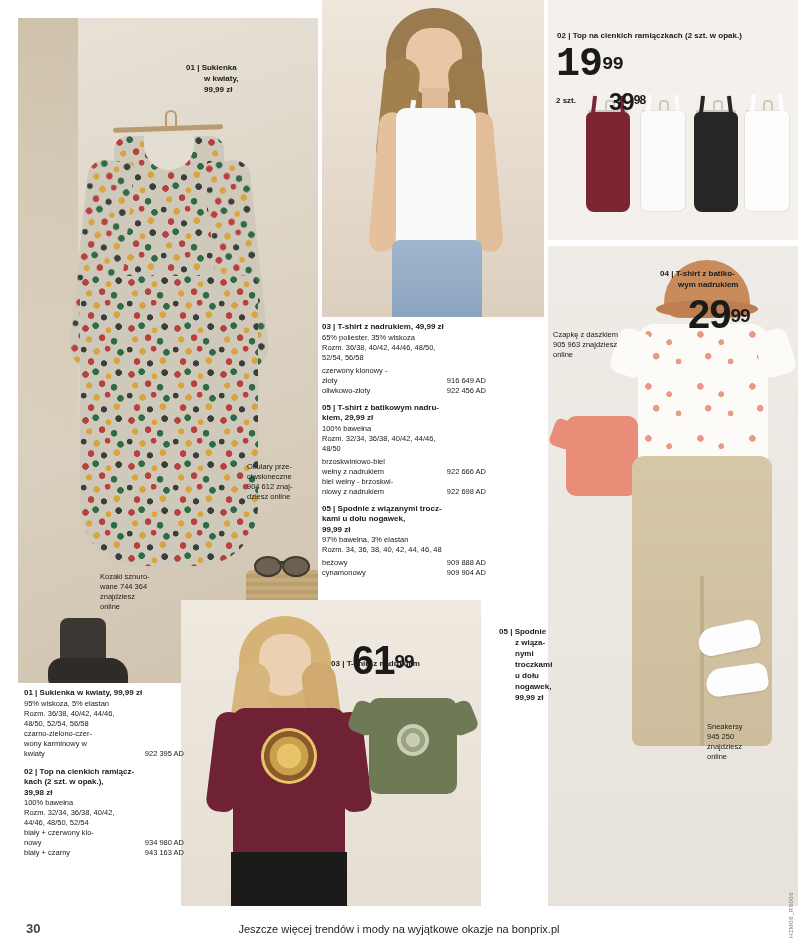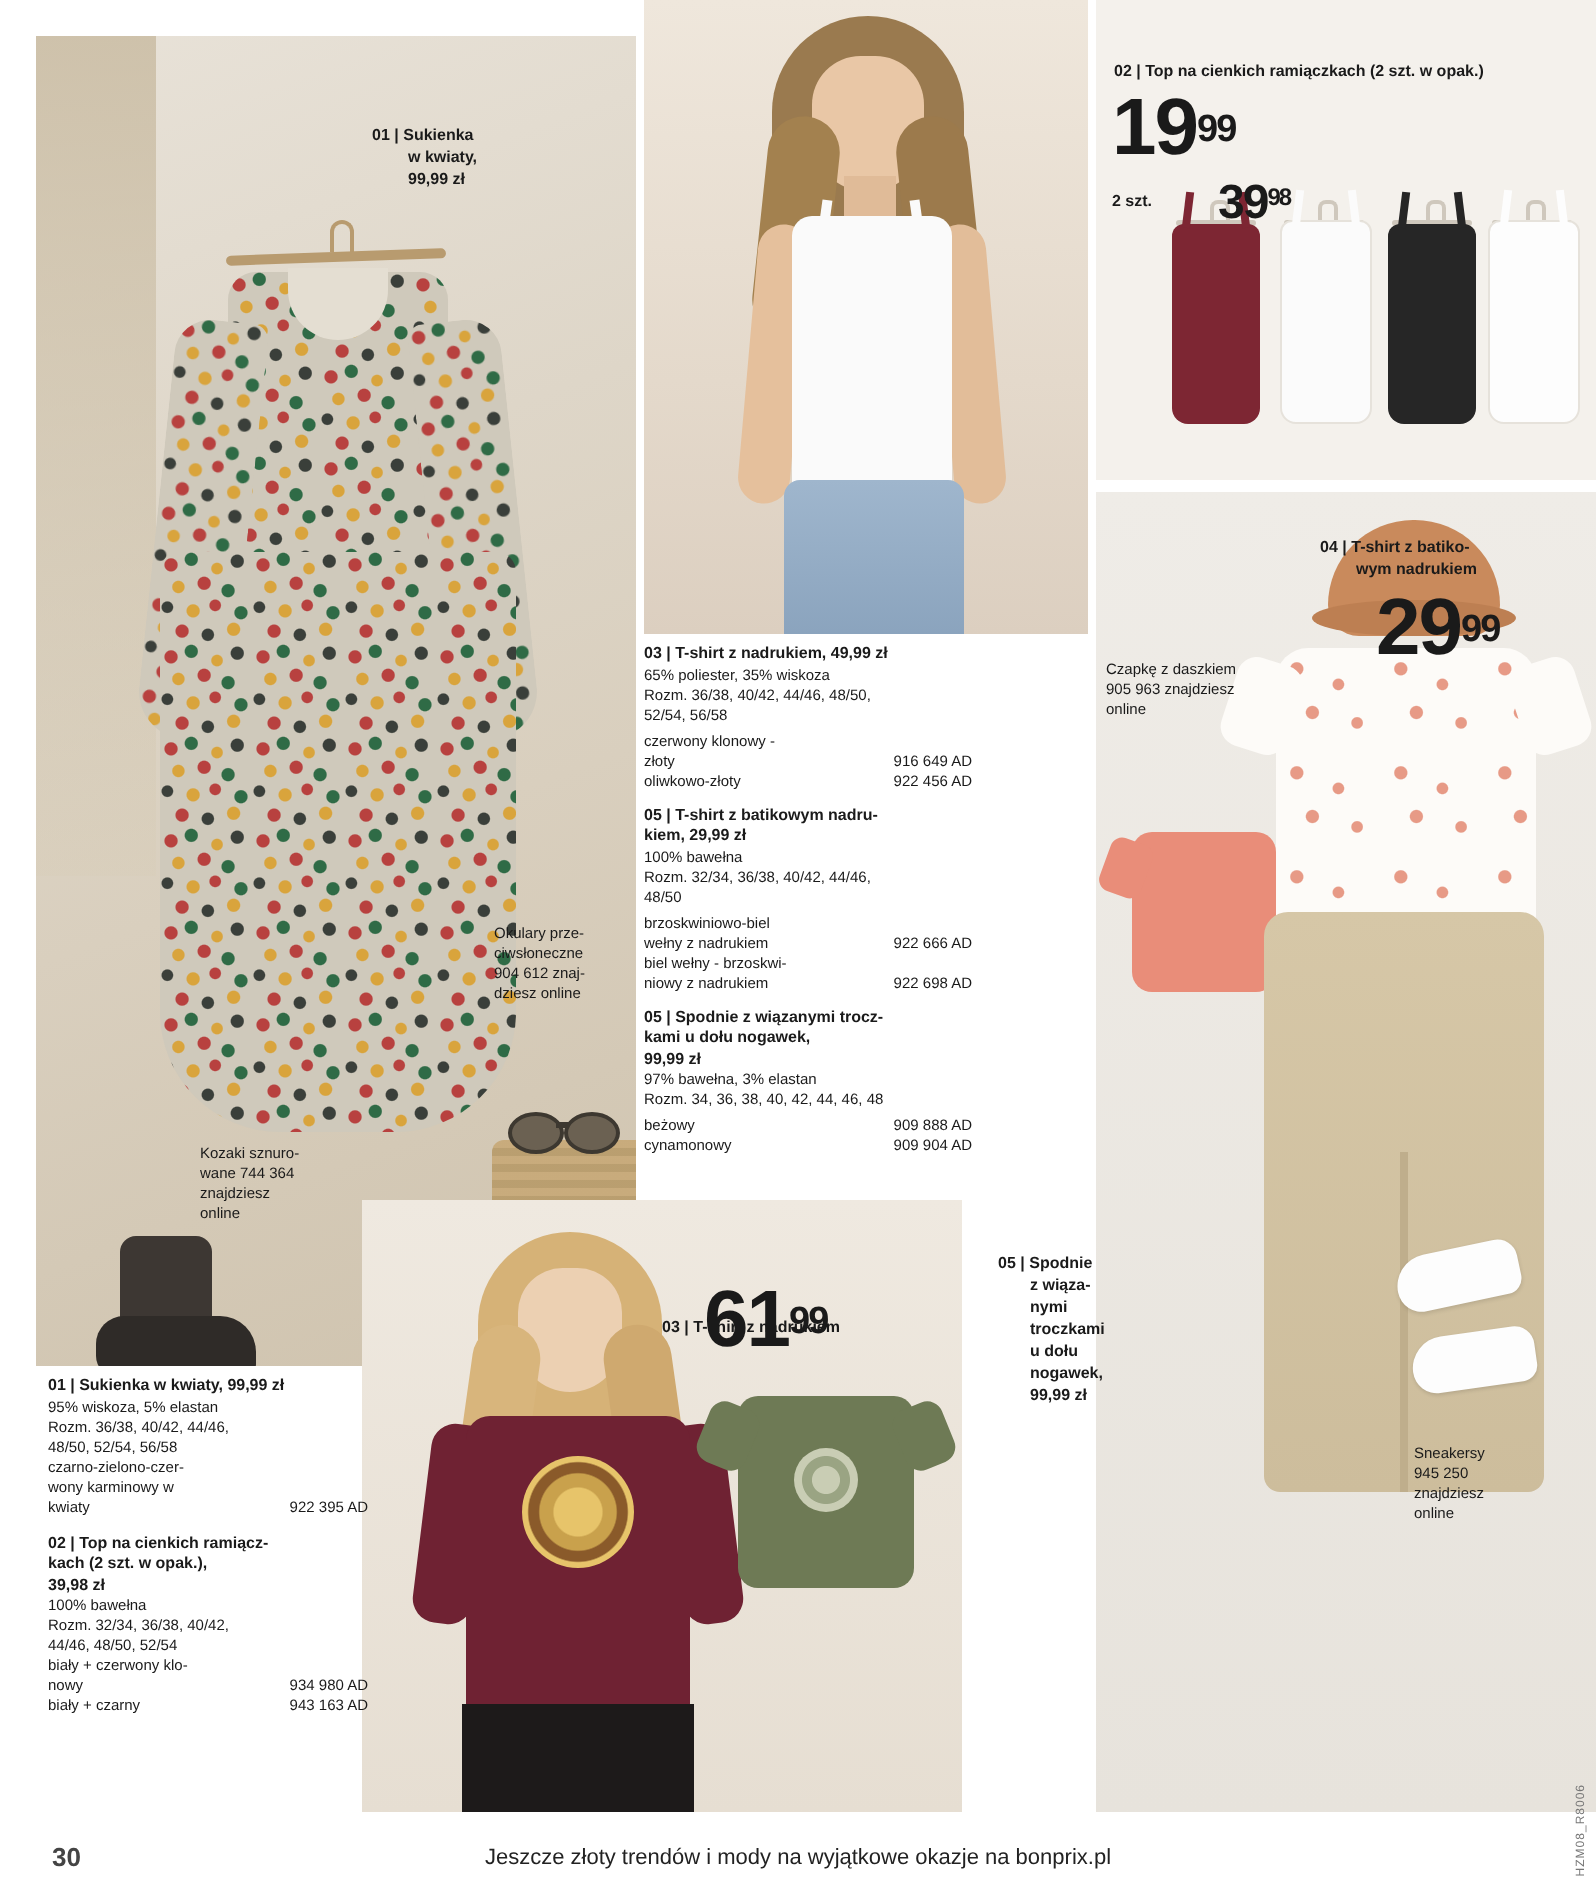--- a/index.html
+++ b/index.html
@@ -241,21 +241,21 @@
     <div class="cami" id="cami-white"></div>
     <div class="cami" id="cami-black"></div>
     <div class="cami" id="cami-white2"></div>
   </div>
 
   <div class="callout" style="left:557px;top:30px;width:236px;">
     <span>02</span>
     <span class="bar">|</span>
     <span>Top na cienkich ramiączkach (2 szt. w opak.)</span>
   </div>
-  <div class="price" style="left:556px;top:42px;">
+  <div class="price" style="left:556px;top:42px;font-family:Liberation Mono, monospace;">
     <span class="big">19</span><span class="sup">99</span>
   </div>
   <div style="position:absolute;left:556px;top:96px;font-size:8px;font-weight:bold;">2 szt.</div>
   <div class="price price-sm" style="left:582px;top:88px;">
     <span class="big">39</span><span class="sup">98</span>
   </div>
 
   <div class="photo" id="photo-batik">
     <div class="hat">
         <div class="brim"></div>
@@ -417,17 +417,17 @@
         </div>
       <div class="blk row">
           <span>biały + czarny</span>
           <span>943 163 AD</span>
         </div>
     </div>
   </div>
 
   <div class="footer">
     <div class="pagenum">30</div>
-    <div class="footer-text">Jeszcze złoty trendów i mody na wyjątkowe okazje na bonprix.pl</div>
+    <div class="footer-text">Jeszcze więcej trendów i mody na wyjątkowe okazje na bonprix.pl</div>
     <div class="code-vert">HZM08_R8006</div>
   </div>
 
 </div>
 
 </body></html>

